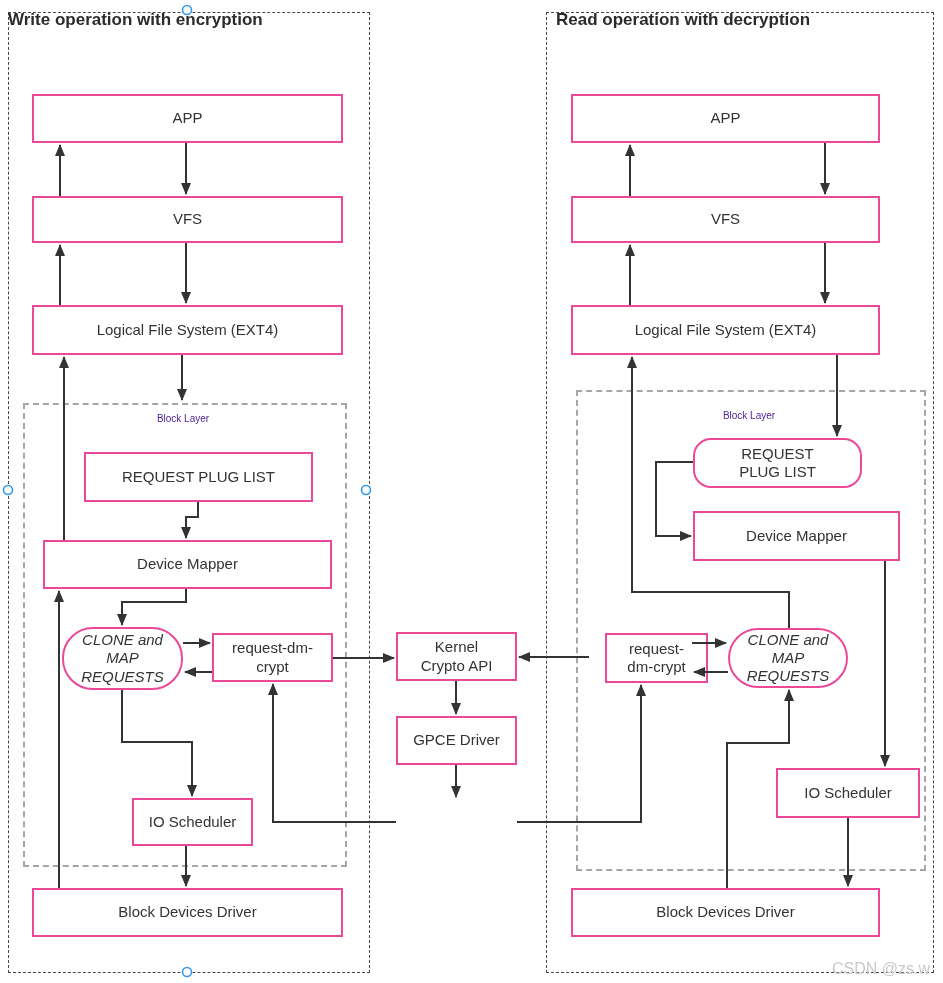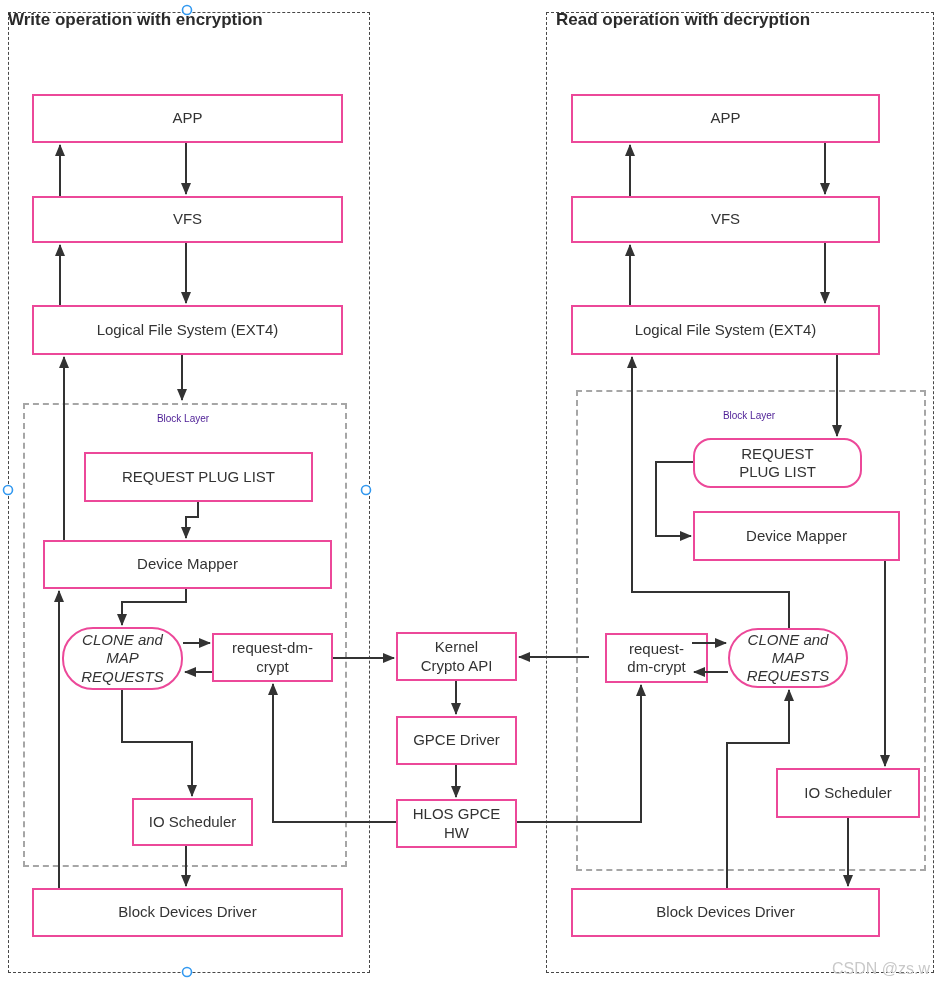--- a/index.html
+++ b/index.html
@@ -57,22 +57,20 @@
 MAP
 REQUESTS</div>
   <div class="node" style="left:212px;top:633px;width:121px;height:49px;">request-dm-
 crypt</div>
   <div class="node" style="left:132px;top:798px;width:121px;height:48px;">IO Scheduler</div>
   <div class="node" style="left:32px;top:888px;width:311px;height:49px;">Block Devices Driver</div>
 
   <div class="node" style="left:396px;top:716px;width:121px;height:49px;">GPCE Driver</div>
   <div class="node" style="left:396px;top:632px;width:121px;height:49px;">Kernel
 Crypto API</div>
-  <div class="node" style="left:396px;top:799px;width:121px;height:49px;">HLOS GPCE
-HW</div>
 
   <div class="panel" style="left:546px;top:12px;width:386px;height:959px;"></div>
   <div class="panel-title" style="left:556px;top:10px;width:386px;">Read operation with decryption</div>
 
   <div class="node" style="left:571px;top:94px;width:309px;height:49px;">APP</div>
   <div class="node" style="left:571px;top:196px;width:309px;height:47px;">VFS</div>
   <div class="node" style="left:571px;top:305px;width:309px;height:50px;">Logical File System (EXT4)</div>
 
   <div class="inner-panel" style="left:576px;top:390px;width:346px;height:477px;"></div>
   <div class="free-label" style="left:669px;top:410px;width:160px;">Block Layer</div>

